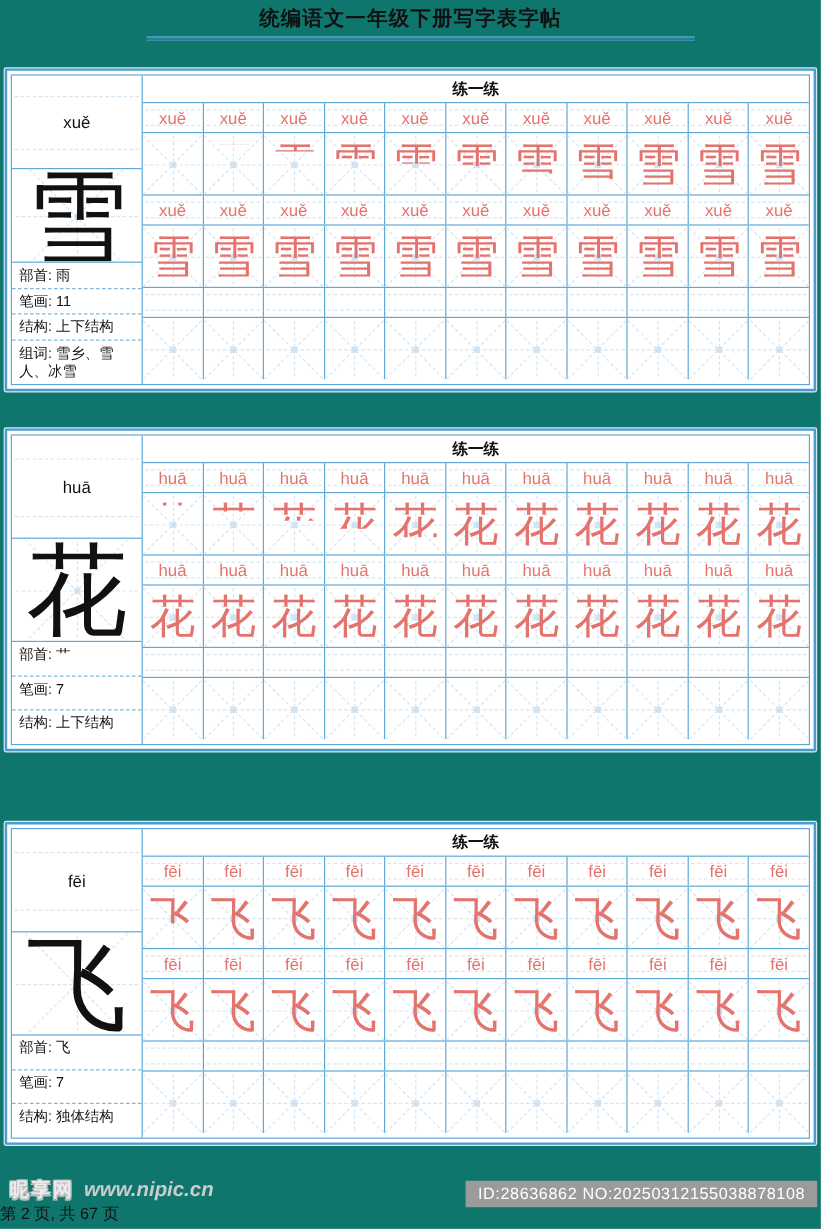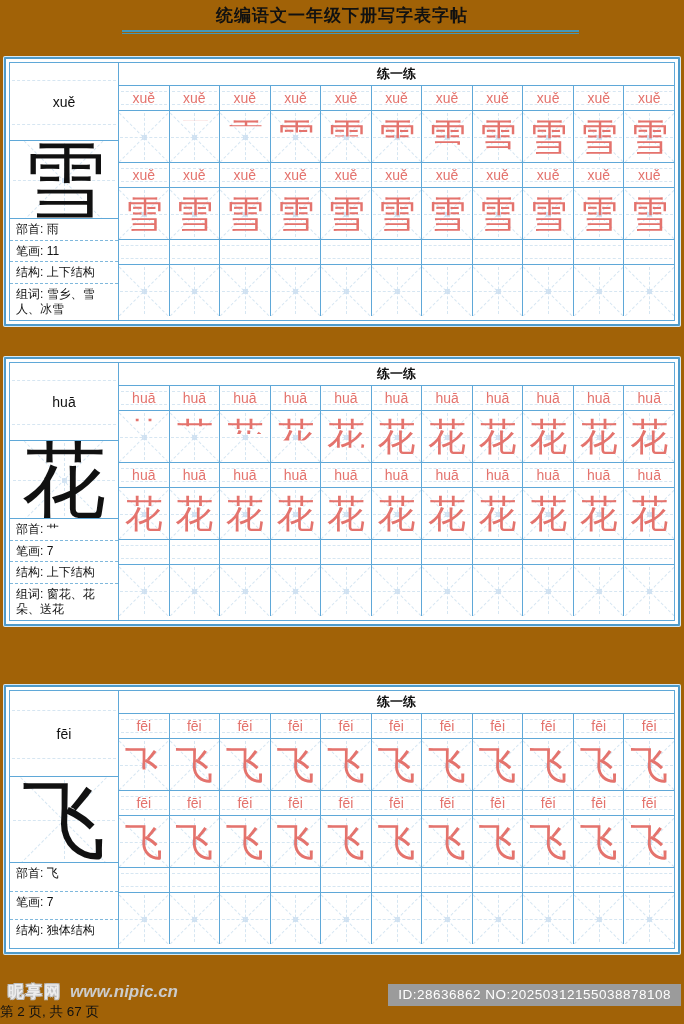--- a/index.html
+++ b/index.html
@@ -4,21 +4,21 @@
 <style>
   :root{
     --gb:#5fa8d8;        
     --fb:#4f9bcb;        
     --red:#e4736d;       
     --gd:#d6e6f2;        
     --dash:#7fb8dc;      
   }
   *{box-sizing:border-box;margin:0;padding:0}
   body{background:#fff;font-family:"Liberation Sans",sans-serif;}
-  .page{position:relative;width:684px;height:1024px;margin:0 auto;background:#a16207;overflow:hidden}
+  .page{position:relative;width:684px;height:1024px;margin:0 auto;background:#0f766e;overflow:hidden}
 
   .title{padding-top:4px;text-align:center;font-size:17px;font-weight:600;color:#111;
          font-family:"Liberation Sans",sans-serif;letter-spacing:1px}
   .title-underline{margin:3px 0 0 122px;width:457px;height:4px;
          border-top:2px solid #4497b9;border-bottom:1px solid #4497b9}
 
   #blocks .block{position:absolute;left:4px;right:4px;border:2px solid var(--fb);
          box-shadow:0 0 0 1px #d4e9f6;padding:3px;background:#fff;border-radius:1px}
   #blocks .block:nth-of-type(1){top:57px}
   #blocks .block:nth-of-type(2){top:357px}
@@ -466,21 +466,20 @@
               <i class="gv"></i>
               <i class="gd a"></i>
               <i class="gd b"></i>
               <i class="mdot"></i>
               <span class="glyph">花</span>
             </div>
         <div class="linfo">
               <div class="irow">部首: 艹</div>
               <div class="irow">笔画: 7</div>
               <div class="irow">结构: 上下结构</div>
-              <div class="irow words">组词: 窗花、花朵、送花</div>
             </div>
       </div>
       <div class="right">
         <div class="hrow">练一练</div>
       <div class="prow">
               <div class="pcell">
                 <span>huā</span>
               </div>
               <div class="pcell">
                 <span>huā</span>

